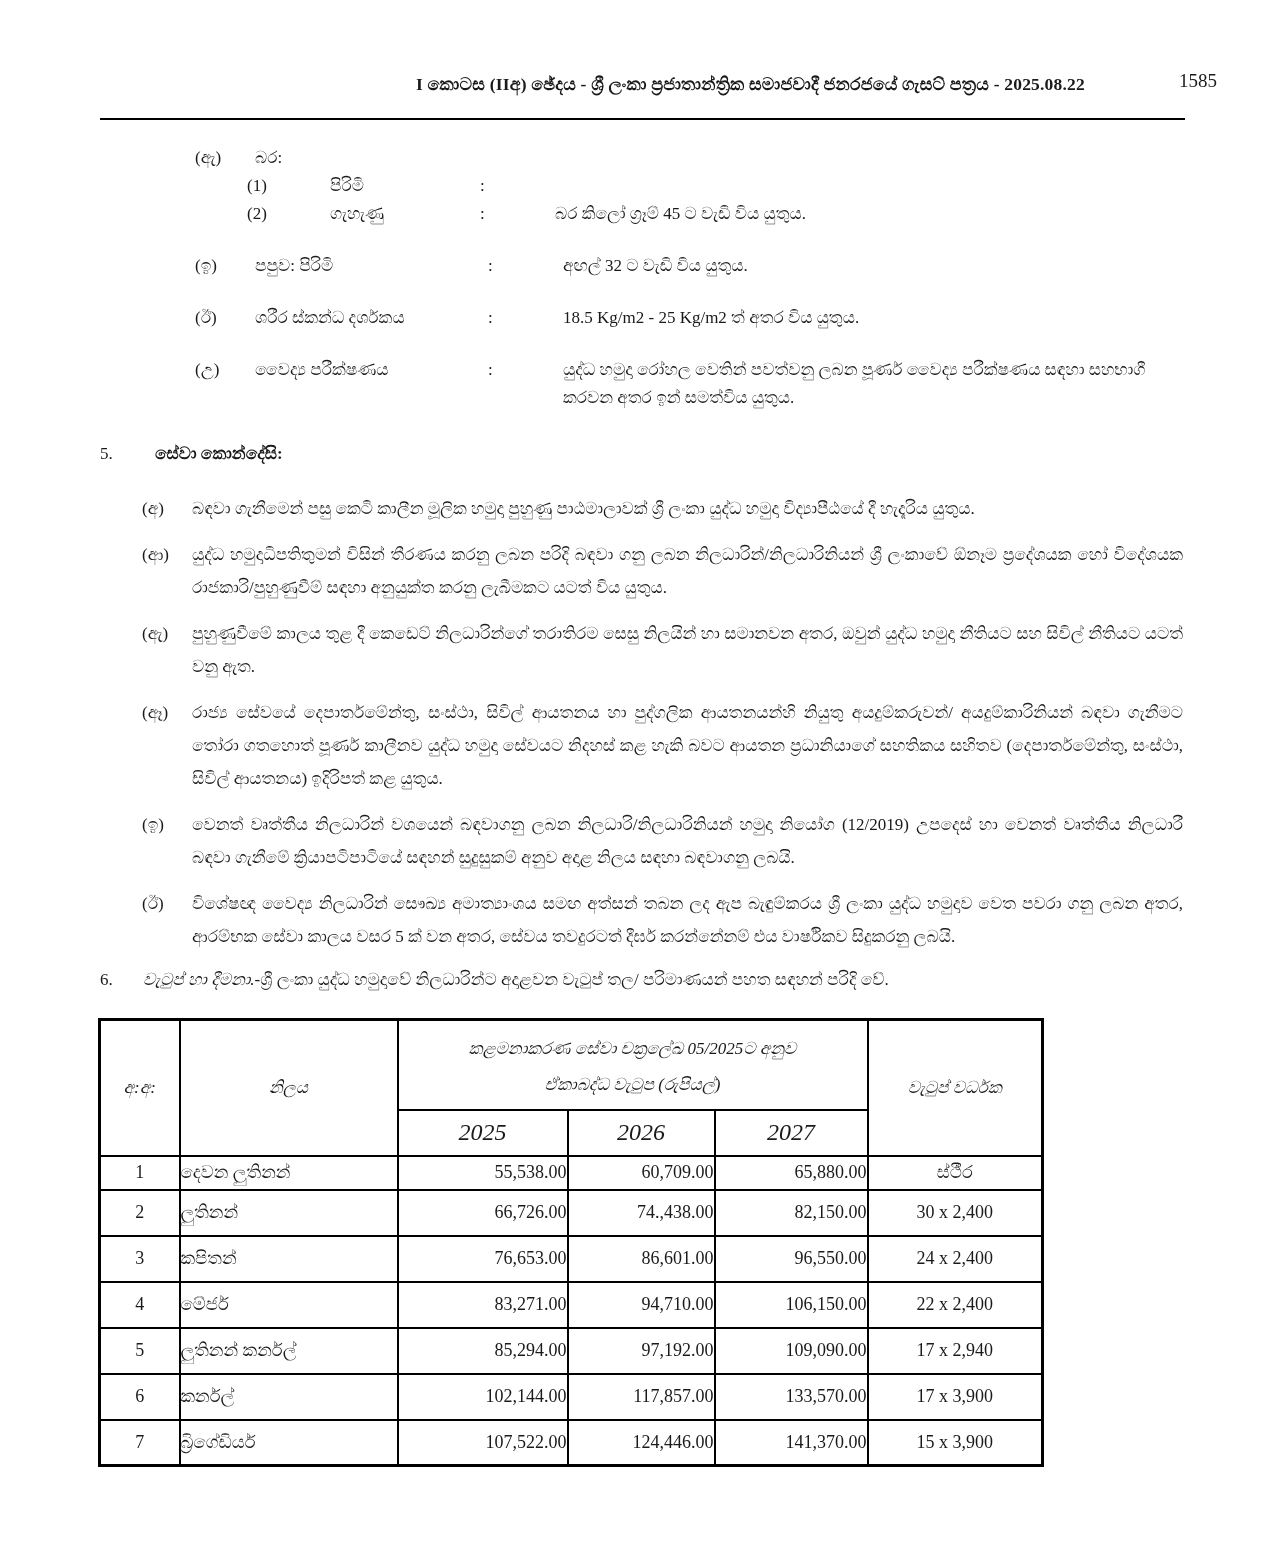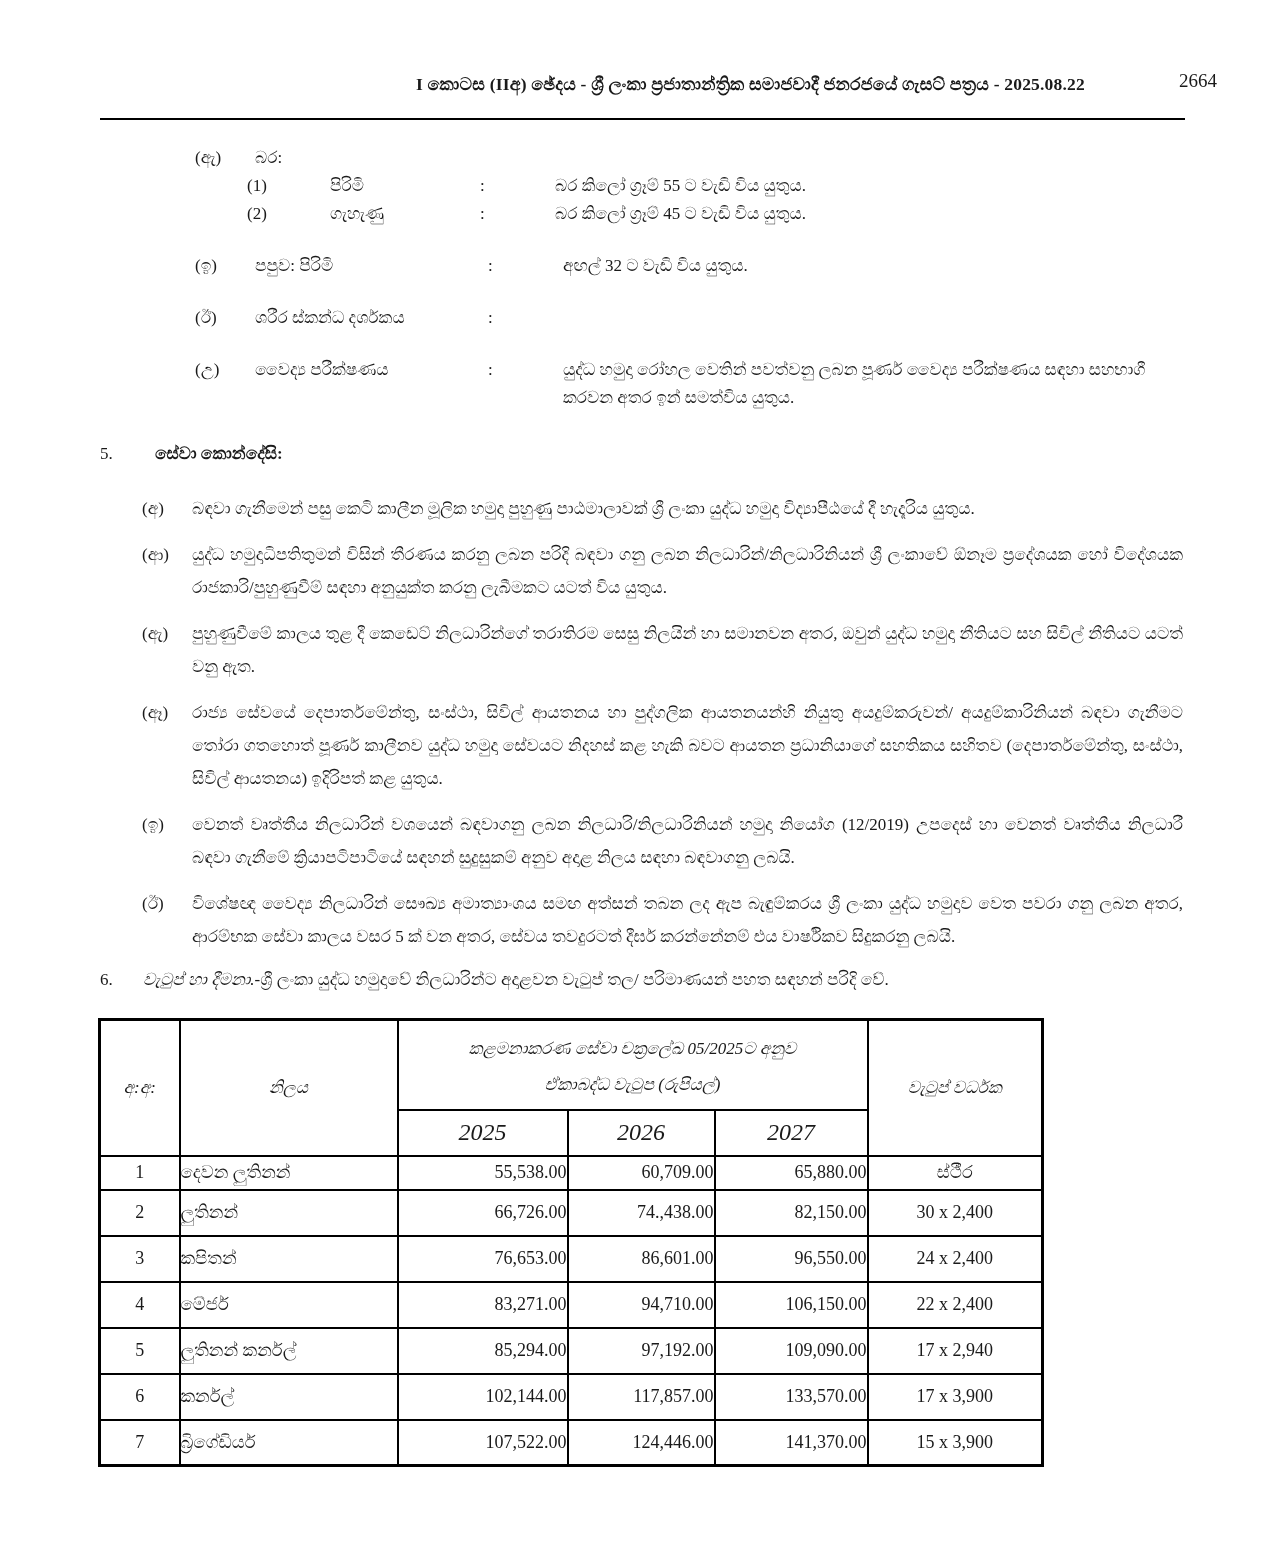--- a/index.html
+++ b/index.html
@@ -75,58 +75,58 @@
   td.num    { text-align: right; padding-right: 13px; }
   td.incr   { text-align: center; }
 </style>
 </head>
 <body>
 
 <div class="page">
 
   <div class="gazette-head">
     <div class="title">I කොටස (IIඅ) ඡේදය - ශ්‍රී ලංකා ප්‍රජාතාන්ත්‍රික සමාජවාදී ජනරජයේ ගැසට් පත්‍රය - 2025.08.22</div>
-    <div class="pageno">2664</div>
+    <div class="pageno">1585</div>
   </div>
   <div class="content">
     <hr class="head-rule">
   </div>
 
   <div class="content defs">
 
     <div class="def-row">
       <span class="idx">(ඇ)</span>
       <span class="nm">බර:</span>
     </div>
 
     <div class="def-row">
       <span class="sub-no">(1)</span>
       <span class="sub-nm">පිරිමි</span>
       <span class="cl">:</span>
-      <span class="val">බර කිලෝ ග්‍රෑම් 55 ට වැඩි විය යුතුය.</span>
     </div>
 
     <div class="def-row">
       <span class="sub-no">(2)</span>
       <span class="sub-nm">ගැහැණු</span>
       <span class="cl">:</span>
       <span class="val">බර කිලෝ ග්‍රෑම් 45 ට වැඩි විය යුතුය.</span>
     </div>
 
     <div class="def-row gap-md">
       <span class="idx">(ඉ)</span>
       <span class="nm">පපුව: පිරිමි</span>
       <span class="cl">:</span>
       <span class="val">අඟල් 32 ට වැඩි විය යුතුය.</span>
     </div>
 
     <div class="def-row gap-md">
       <span class="idx">(ඊ)</span>
       <span class="nm">ශරීර ස්කන්ධ දර්ශකය</span>
       <span class="cl">:</span>
+      <span class="val">18.5 Kg/m2 - 25 Kg/m2 ත් අතර විය යුතුය.</span>
     </div>
 
     <div class="def-row gap-md">
       <span class="idx">(උ)</span>
       <span class="nm">වෛද්‍ය පරීක්ෂණය</span>
       <span class="cl">:</span>
       <span class="val">යුද්ධ හමුදා රෝහල වෙතින් පවත්වනු ලබන පූර්ණ  වෛද්‍ය පරීක්ෂණය සඳහා සහභාගී කරවන අතර ඉන් සමත්විය යුතුය.</span>
     </div>
 
   </div>

